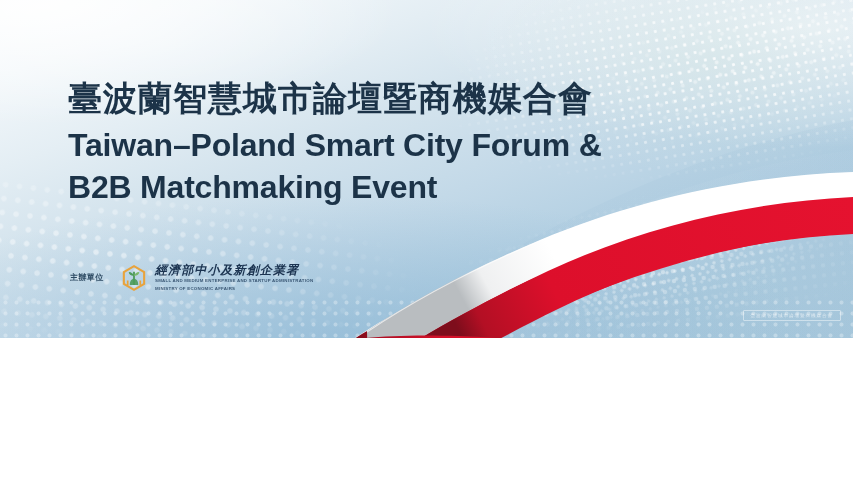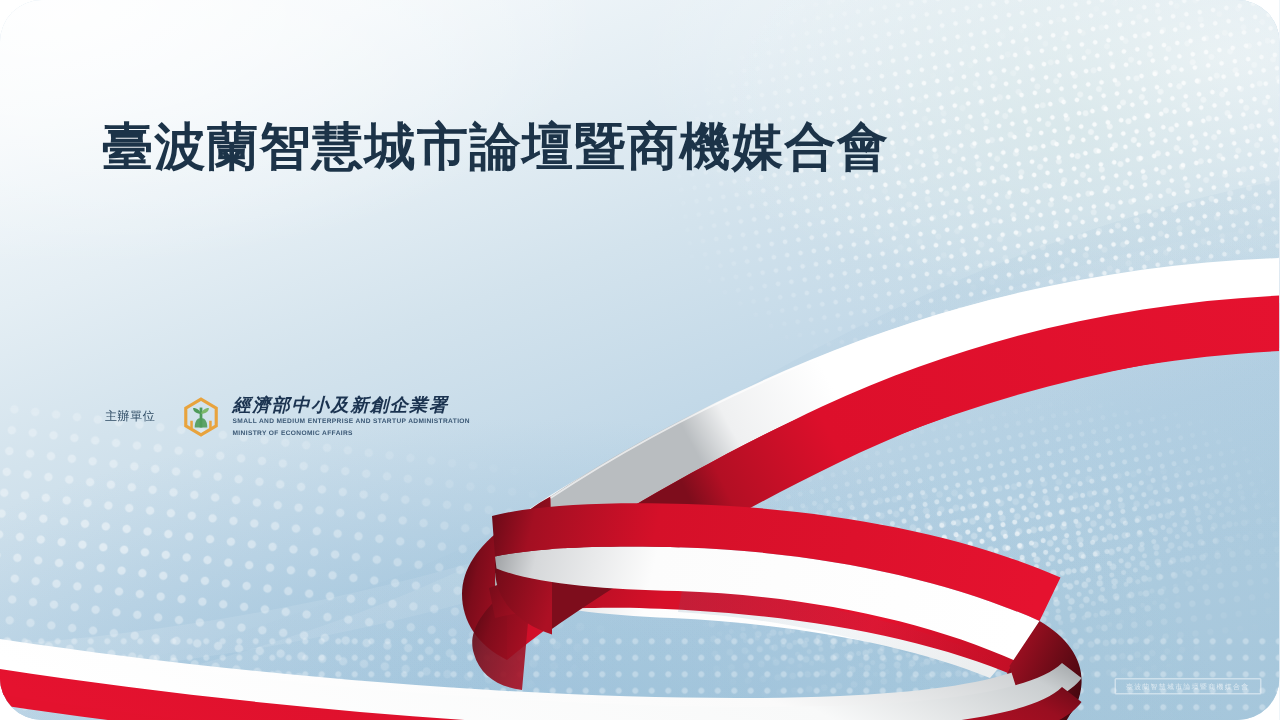--- a/index.html
+++ b/index.html
@@ -3,25 +3,24 @@
 <meta charset="utf-8">
 <style>
   html, body {
     margin: 0;
     padding: 0;
     background: #ffffff;
   }
   #banner {
     position: relative;
     width: 853px;
-    height: 480px;
+    height: 338px;
     overflow: hidden;
     font-family: "Liberation Sans", "DejaVu Sans", sans-serif;
     background: #bcd4e6;
-    border-radius: 28px;
   }
 
   
   .bg-base {
     position: absolute;
     inset: 0;
     background:
       linear-gradient(160deg,
         #fafcfd 0%,
         #f2f7fa 12%,
@@ -148,21 +147,21 @@
   }
   .credit-row {
     display: flex;
     align-items: center;
     height: 40px;
     margin-bottom: 6px;
   }
   .credit-label {
     width: 44px;
     font-size: 8px;
-    font-weight: 400;
+    font-weight: 700;
     letter-spacing: 0.4px;
     color: #2d4a63;
     line-height: 1.2;
     white-space: nowrap;
   }
   .credit-logo {
     display: flex;
     align-items: center;
     margin-left: 6px;
   }
@@ -483,20 +482,24 @@
              C420,509 196,493 0,463
              L0,446
              C196,476 420,492 572,486
              C640,483 692,474 708,458 Z" fill="url(#oRedC)"></path>
 
     <path d="M853,173 C742,177 636,201 540,241 C468,271 409,304 367,332" stroke="#ffffff" stroke-opacity="0.65" stroke-width="1.2" fill="none"></path>
   </svg>
 
   <div class="content" style="color: rgb(28, 51, 72);">
     <h1 class="title-zh">臺波蘭智慧城市論壇暨商機媒合會</h1>
+    <div class="title-en">
+      <div>Taiwan–Poland Smart City Forum &amp;</div>
+      <div>B2B Matchmaking Event</div>
+    </div>
   </div>
 
   <div class="credits">
 
     <div class="credit-row">
       <div class="credit-label">主辦單位</div>
       <div class="credit-logo">
         <svg class="logo-mark" viewBox="0 0 40 40">
           <polygon points="20,3 34.5,11.5 34.5,28.5 20,37 5.5,28.5 5.5,11.5" fill="none" stroke="#e8a33d" stroke-width="3"></polygon>
           <path d="M20,11 L20,30" stroke="#4e9b5a" stroke-width="2.6" fill="none"></path>

